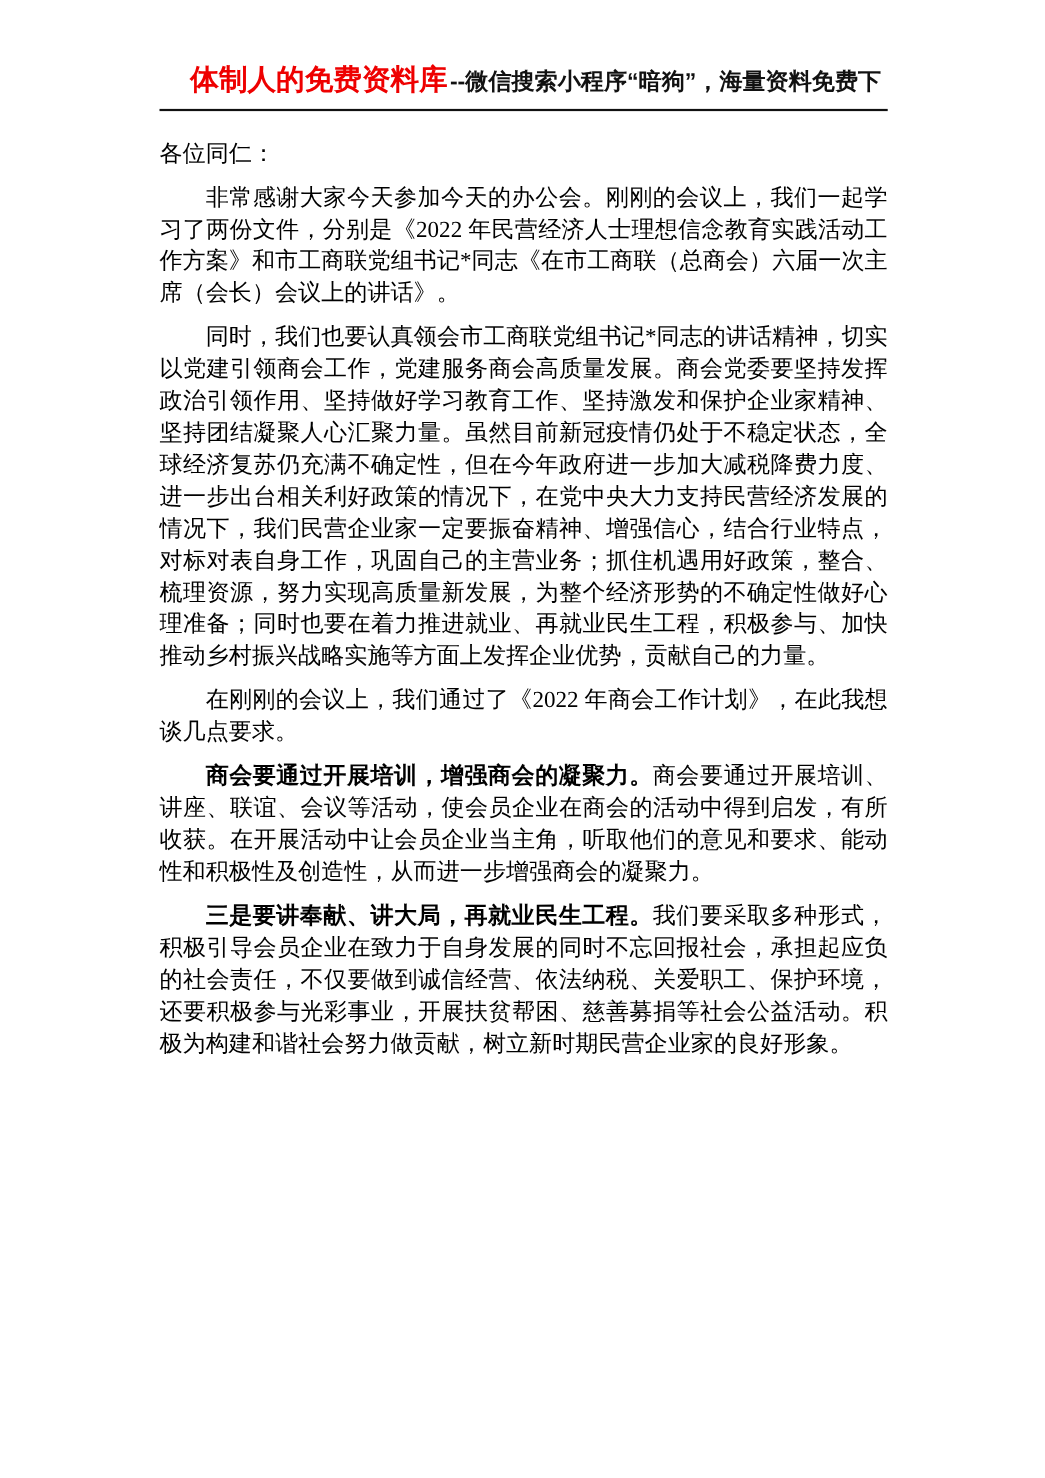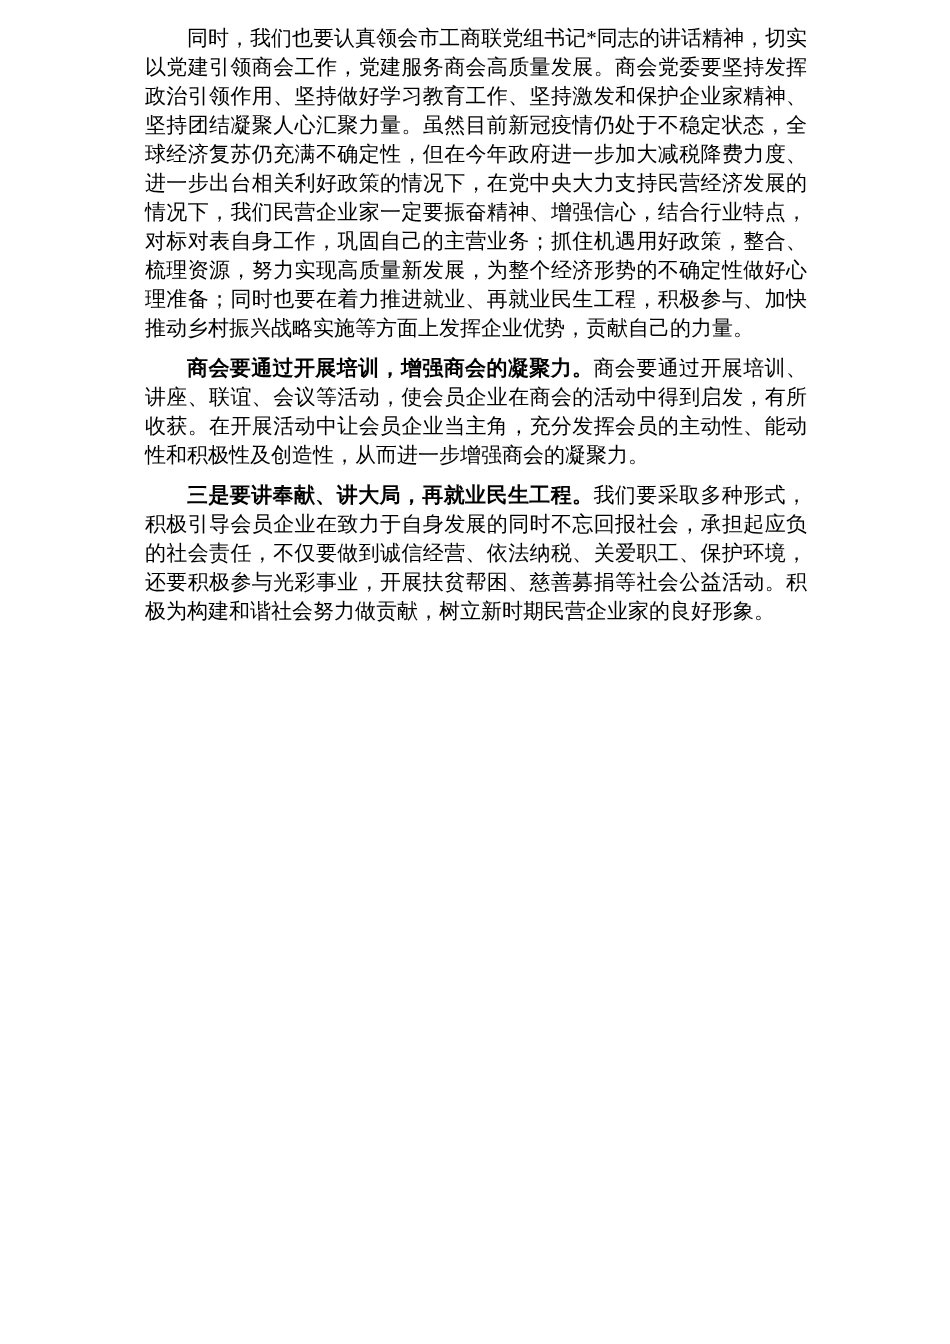--- a/index.html
+++ b/index.html
@@ -58,29 +58,36 @@
   .lead {
     font-weight: 700;
   }
 </style>
 </head>
 <body>
 
 <div class="page">
   <div class="content-col">
 
+    <div class="header">
+      <span class="brand">体制人的免费资料库</span>
+      <span class="tagline">--微信搜索小程序“暗狗”，海量资料免费下</span>
+    </div>
 
     <div class="doc">
+      <p>各位同仁：</p>
 
 
+      <p class="indent"><span>非常感谢大家今天参加今天的办公会。刚刚的会议上，我们一起学习了两份文件，分别是《2022 年民营经济人士理想信念教育实践活动工作方案》和市工商联党组书记*同志《在市工商联（总商会）六届一次主席（会长）会议上的讲话》。</span></p>
 
 
       <p class="indent"><span>同时，我们也要认真领会市工商联党组书记*同志的讲话精神，切实以党建引领商会工作，党建服务商会高质量发展。商会党委要坚持发挥政治引领作用、坚持做好学习教育工作、坚持激发和保护企业家精神、坚持团结凝聚人心汇聚力量。虽然目前新冠疫情仍处于不稳定状态，全球经济复苏仍充满不确定性，但在今年政府进一步加大减税降费力度、进一步出台相关利好政策的情况下，在党中央大力支持民营经济发展的情况下，我们民营企业家一定要振奋精神、增强信心，结合行业特点，对标对表自身工作，巩固自己的主营业务；抓住机遇用好政策，整合、梳理资源，努力实现高质量新发展，为整个经济形势的不确定性做好心理准备；同时也要在着力推进就业、再就业民生工程，积极参与、加快推动乡村振兴战略实施等方面上发挥企业优势，贡献自己的力量。</span></p>
 
+      <p class="indent"><span>在刚刚的会议上，我们通过了《2022 年商会工作计划》，在此我想谈几点要求。</span></p>
 
-      <p class="indent"><span class="lead">商会要通过开展培训，增强商会的凝聚力。</span><span>商会要通过开展培训、讲座、联谊、会议等活动，使会员企业在商会的活动中得到启发，有所收获。在开展活动中让会员企业当主角，充分发挥会员的主动性、能动性和积极性及创造性，从而进一步增强商会的凝聚力。</span></p>
+      <p class="indent"><span class="lead">商会要通过开展培训，增强商会的凝聚力。</span><span>商会要通过开展培训、讲座、联谊、会议等活动，使会员企业在商会的活动中得到启发，有所收获。在开展活动中让会员企业当主角，听取他们的意见和要求、能动性和积极性及创造性，从而进一步增强商会的凝聚力。</span></p>
 
 
       <p class="indent"><span class="lead">三是要讲奉献、讲大局，再就业民生工程。</span><span>我们要采取多种形式，积极引导会员企业在致力于自身发展的同时不忘回报社会，承担起应负的社会责任，不仅要做到诚信经营、依法纳税、关爱职工、保护环境，还要积极参与光彩事业，开展扶贫帮困、慈善募捐等社会公益活动。积极为构建和谐社会努力做贡献，树立新时期民营企业家的良好形象。</span></p>
     </div>
 
   </div>
 </div>
 
 </body></html>

